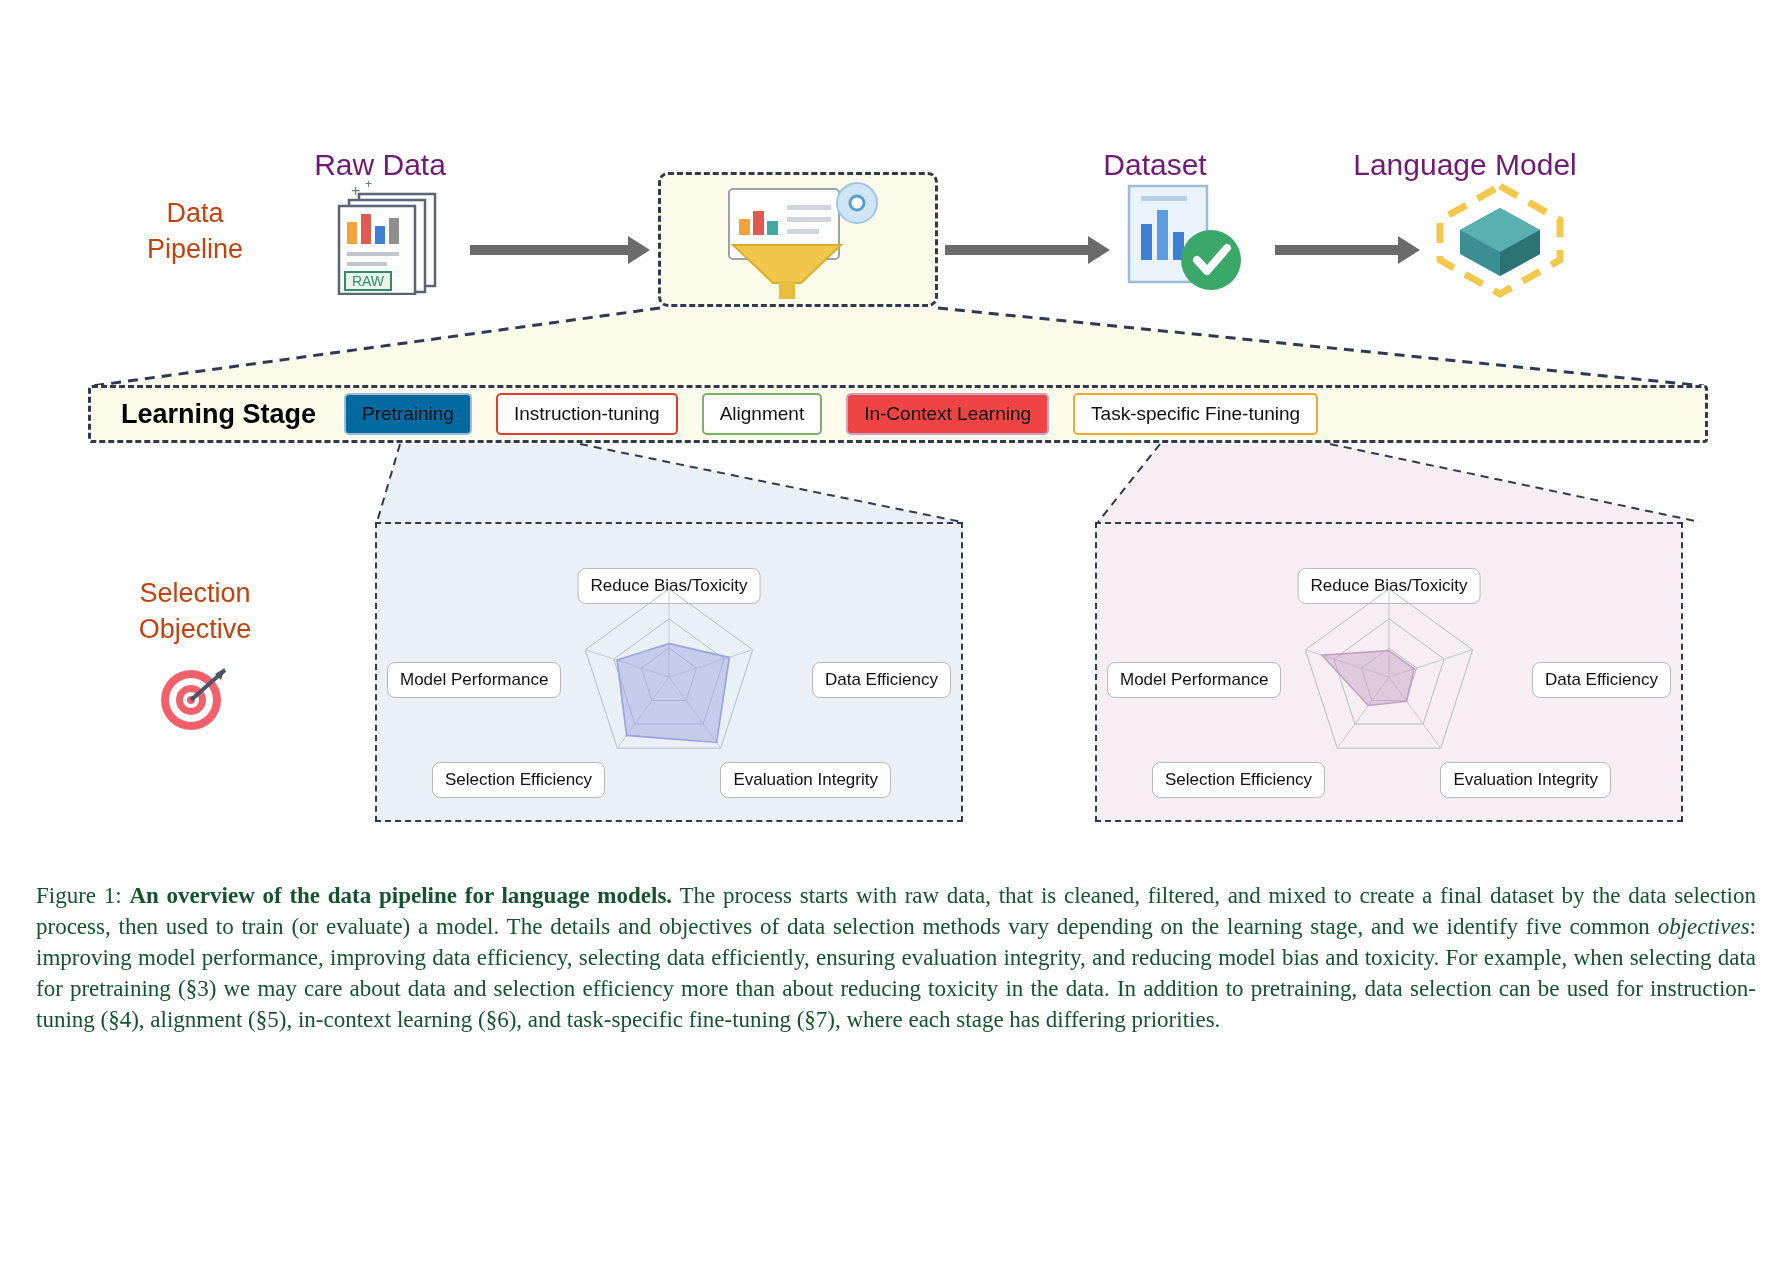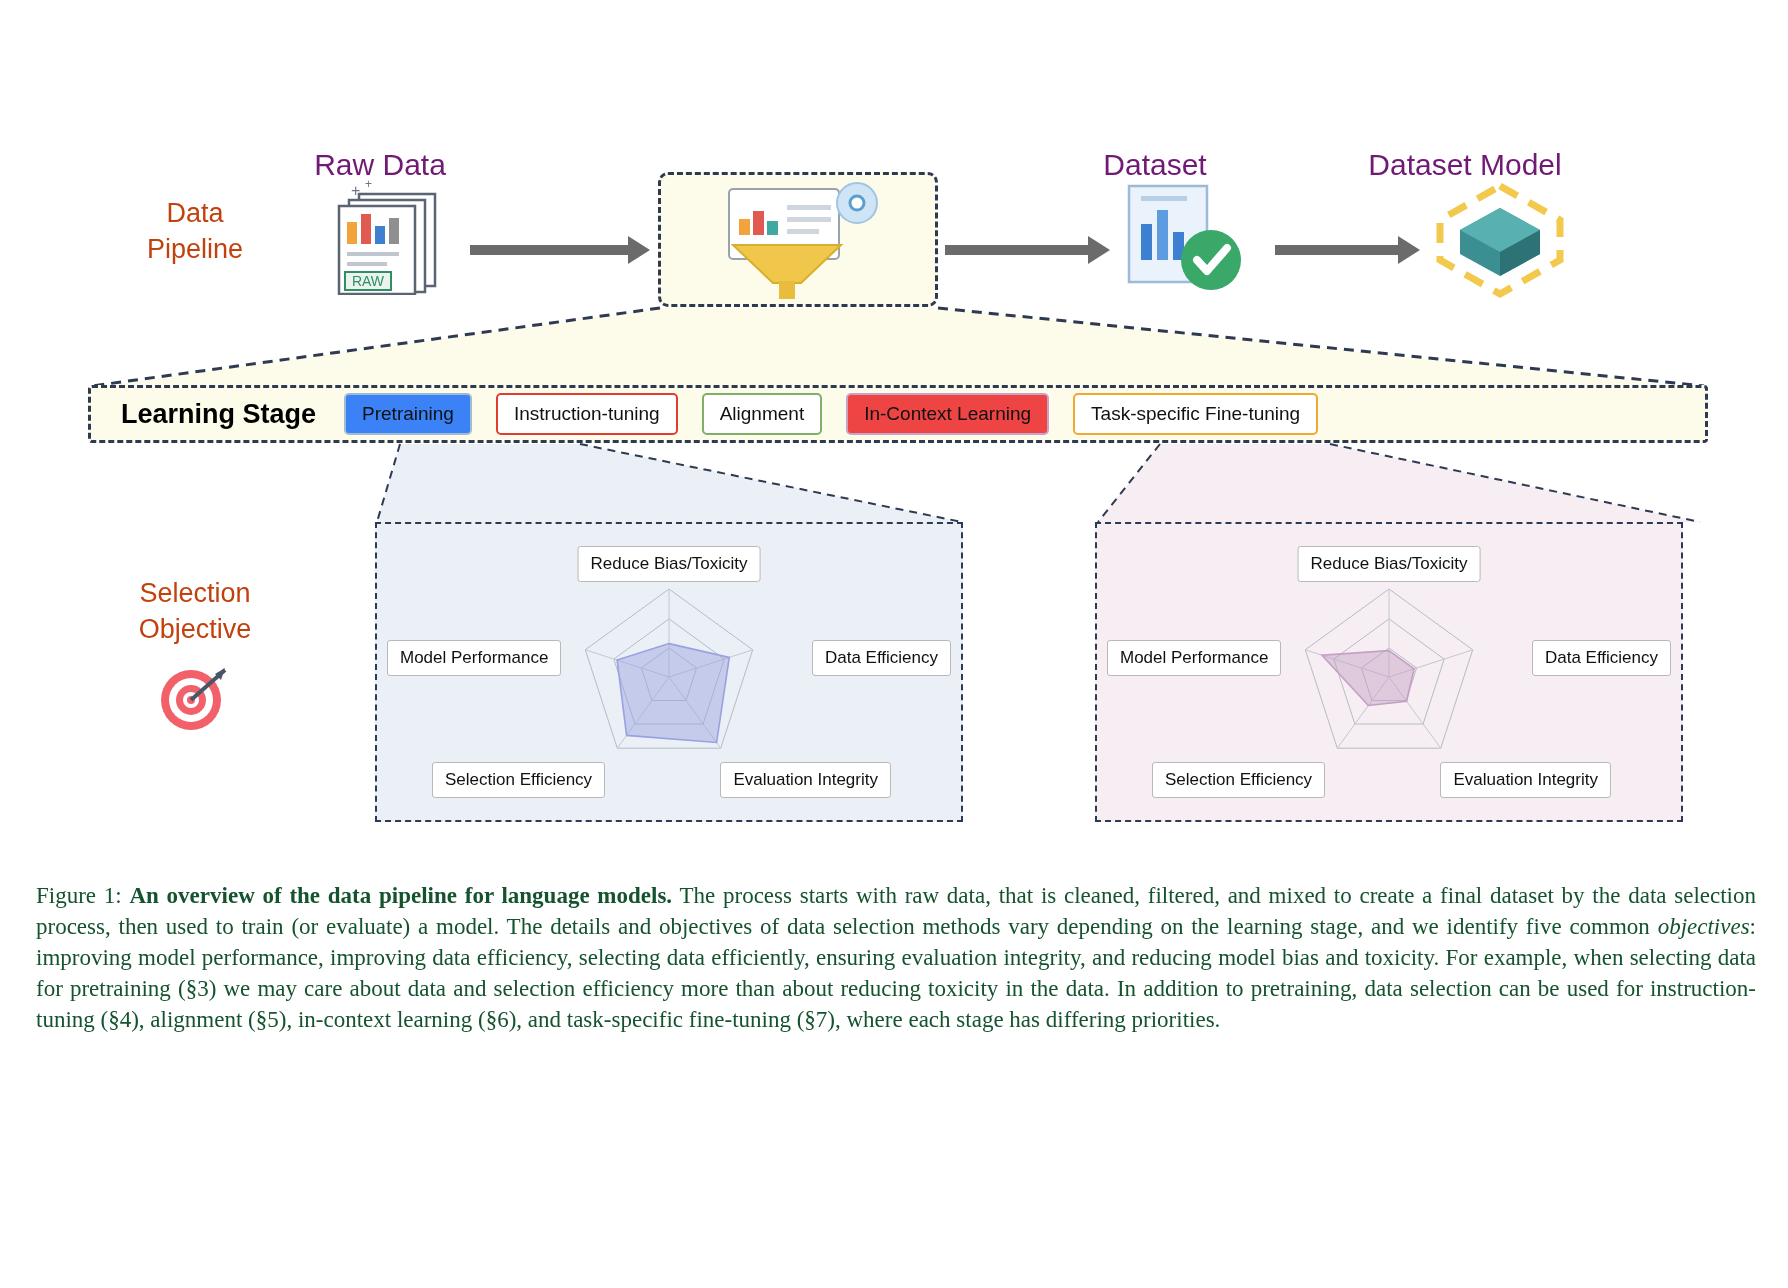--- a/index.html
+++ b/index.html
@@ -133,22 +133,23 @@
   }
   #obj-panel-pretraining { left: 375px;  background: #eaf0f5; }
   #obj-panel-icl         { left: 1095px; background: #f6eef2; }
 
   .obj-chip {
     position: absolute;
     font-size: 17px;
     padding: 7px 12px;
     background: #fff;
     border: 1px solid #b9b9b9;
-    border-radius: 3px;
+    border-radius: 8px;
     white-space: nowrap;
+    margin-top: 22px;
   }
   .chip-top   { top: 22px;  left: 50%; transform: translateX(-50%); }
   .chip-left  { top: 116px; left: 10px; }
   .chip-right { top: 116px; right: 10px; }
   .chip-bl    { bottom: 22px; left: 55px; }
   .chip-br    { bottom: 22px; right: 70px; }
 
   .radar { position: absolute; left: 50%; top: 48px; transform: translateX(-50%); }
 
   .panel-connector { position: absolute; left: 0; top: 440px; width: 1788px; height: 120px; }
@@ -188,21 +189,21 @@
     <circle cx="36" cy="40" r="22" fill="#ffffff"></circle>
     <circle cx="36" cy="40" r="15" fill="#f2606a"></circle>
     <circle cx="36" cy="40" r="8" fill="#ffffff"></circle>
     <circle cx="36" cy="40" r="4" fill="#f2606a"></circle>
     <line x1="36" y1="40" x2="70" y2="10" stroke="#4a5568" stroke-width="4"></line>
     <polygon points="70,8 60,14 66,20" fill="#4a5568"></polygon>
   </svg>
 
   <div class="pipe-title" id="t-rawdata">Raw Data</div>
   <div class="pipe-title" id="t-dataset">Dataset</div>
-  <div class="pipe-title" id="t-lm">Dataset Model</div>
+  <div class="pipe-title" id="t-lm">Language Model</div>
 
   <div class="node-box" id="node-rawdata">
     <svg width="140" height="115" viewBox="0 0 140 115">
       <rect x="34" y="14" width="76" height="92" fill="#ffffff" stroke="#5a6472" stroke-width="2.5"></rect>
       <rect x="24" y="20" width="76" height="92" fill="#ffffff" stroke="#5a6472" stroke-width="2.5"></rect>
       <rect x="14" y="26" width="76" height="88" fill="#ffffff" stroke="#5a6472" stroke-width="2.5"></rect>
       <rect x="22" y="42" width="10" height="22" fill="#f2a33c"></rect>
       <rect x="36" y="34" width="10" height="30" fill="#e05a52"></rect>
       <rect x="50" y="46" width="10" height="18" fill="#3d7fd1"></rect>
       <rect x="64" y="38" width="10" height="26" fill="#8f8f8f"></rect>
@@ -258,21 +259,21 @@
 
   <svg id="funnel-connector" viewBox="0 0 1788 140">
     <polygon points="660,8 938,8 1706,88 90,88" fill="#fdfbe9" stroke="none"></polygon>
     <line x1="660" y1="8" x2="92" y2="86" stroke="#2e3a52" stroke-width="3" stroke-dasharray="10 7"></line>
     <line x1="938" y1="8" x2="1704" y2="86" stroke="#2e3a52" stroke-width="3" stroke-dasharray="10 7"></line>
   </svg>
 
   <div id="stage-band">
     <span id="stage-band-title">Learning Stage</span>
 
-    <span class="stage-chip" id="chip-0" style="border: 2px solid rgb(159, 188, 214); background: #3b82f6;">Pretraining</span>
+    <span class="stage-chip" id="chip-0" style="border: 2px solid rgb(159, 188, 214); background: #0369a1;">Pretraining</span>
     <span class="stage-chip" id="chip-1" style="border: 2px solid rgb(224, 60, 49); background: rgb(255, 255, 255);">Instruction-tuning</span>
     <span class="stage-chip" id="chip-2" style="border: 2px solid rgb(127, 176, 105); background: rgb(255, 255, 255);">Alignment</span>
     <span class="stage-chip" id="chip-3" style="border: 2px solid rgb(201, 163, 199); background: #ef4444;">In-Context Learning</span>
     <span class="stage-chip" id="chip-4" style="border: 2px solid rgb(240, 168, 48); background: rgb(255, 255, 255);">Task-specific Fine-tuning</span>
   </div>
 
   <svg class="panel-connector" viewBox="0 0 1788 120">
     <polygon points="400,4 580,4 962,82 377,82" fill="#eaf0f5" stroke="none"></polygon>
     <line x1="400" y1="4" x2="377" y2="82" stroke="#2e3a52" stroke-width="2" stroke-dasharray="8 6"></line>
     <line x1="580" y1="4" x2="962" y2="82" stroke="#2e3a52" stroke-width="2" stroke-dasharray="8 6"></line>

